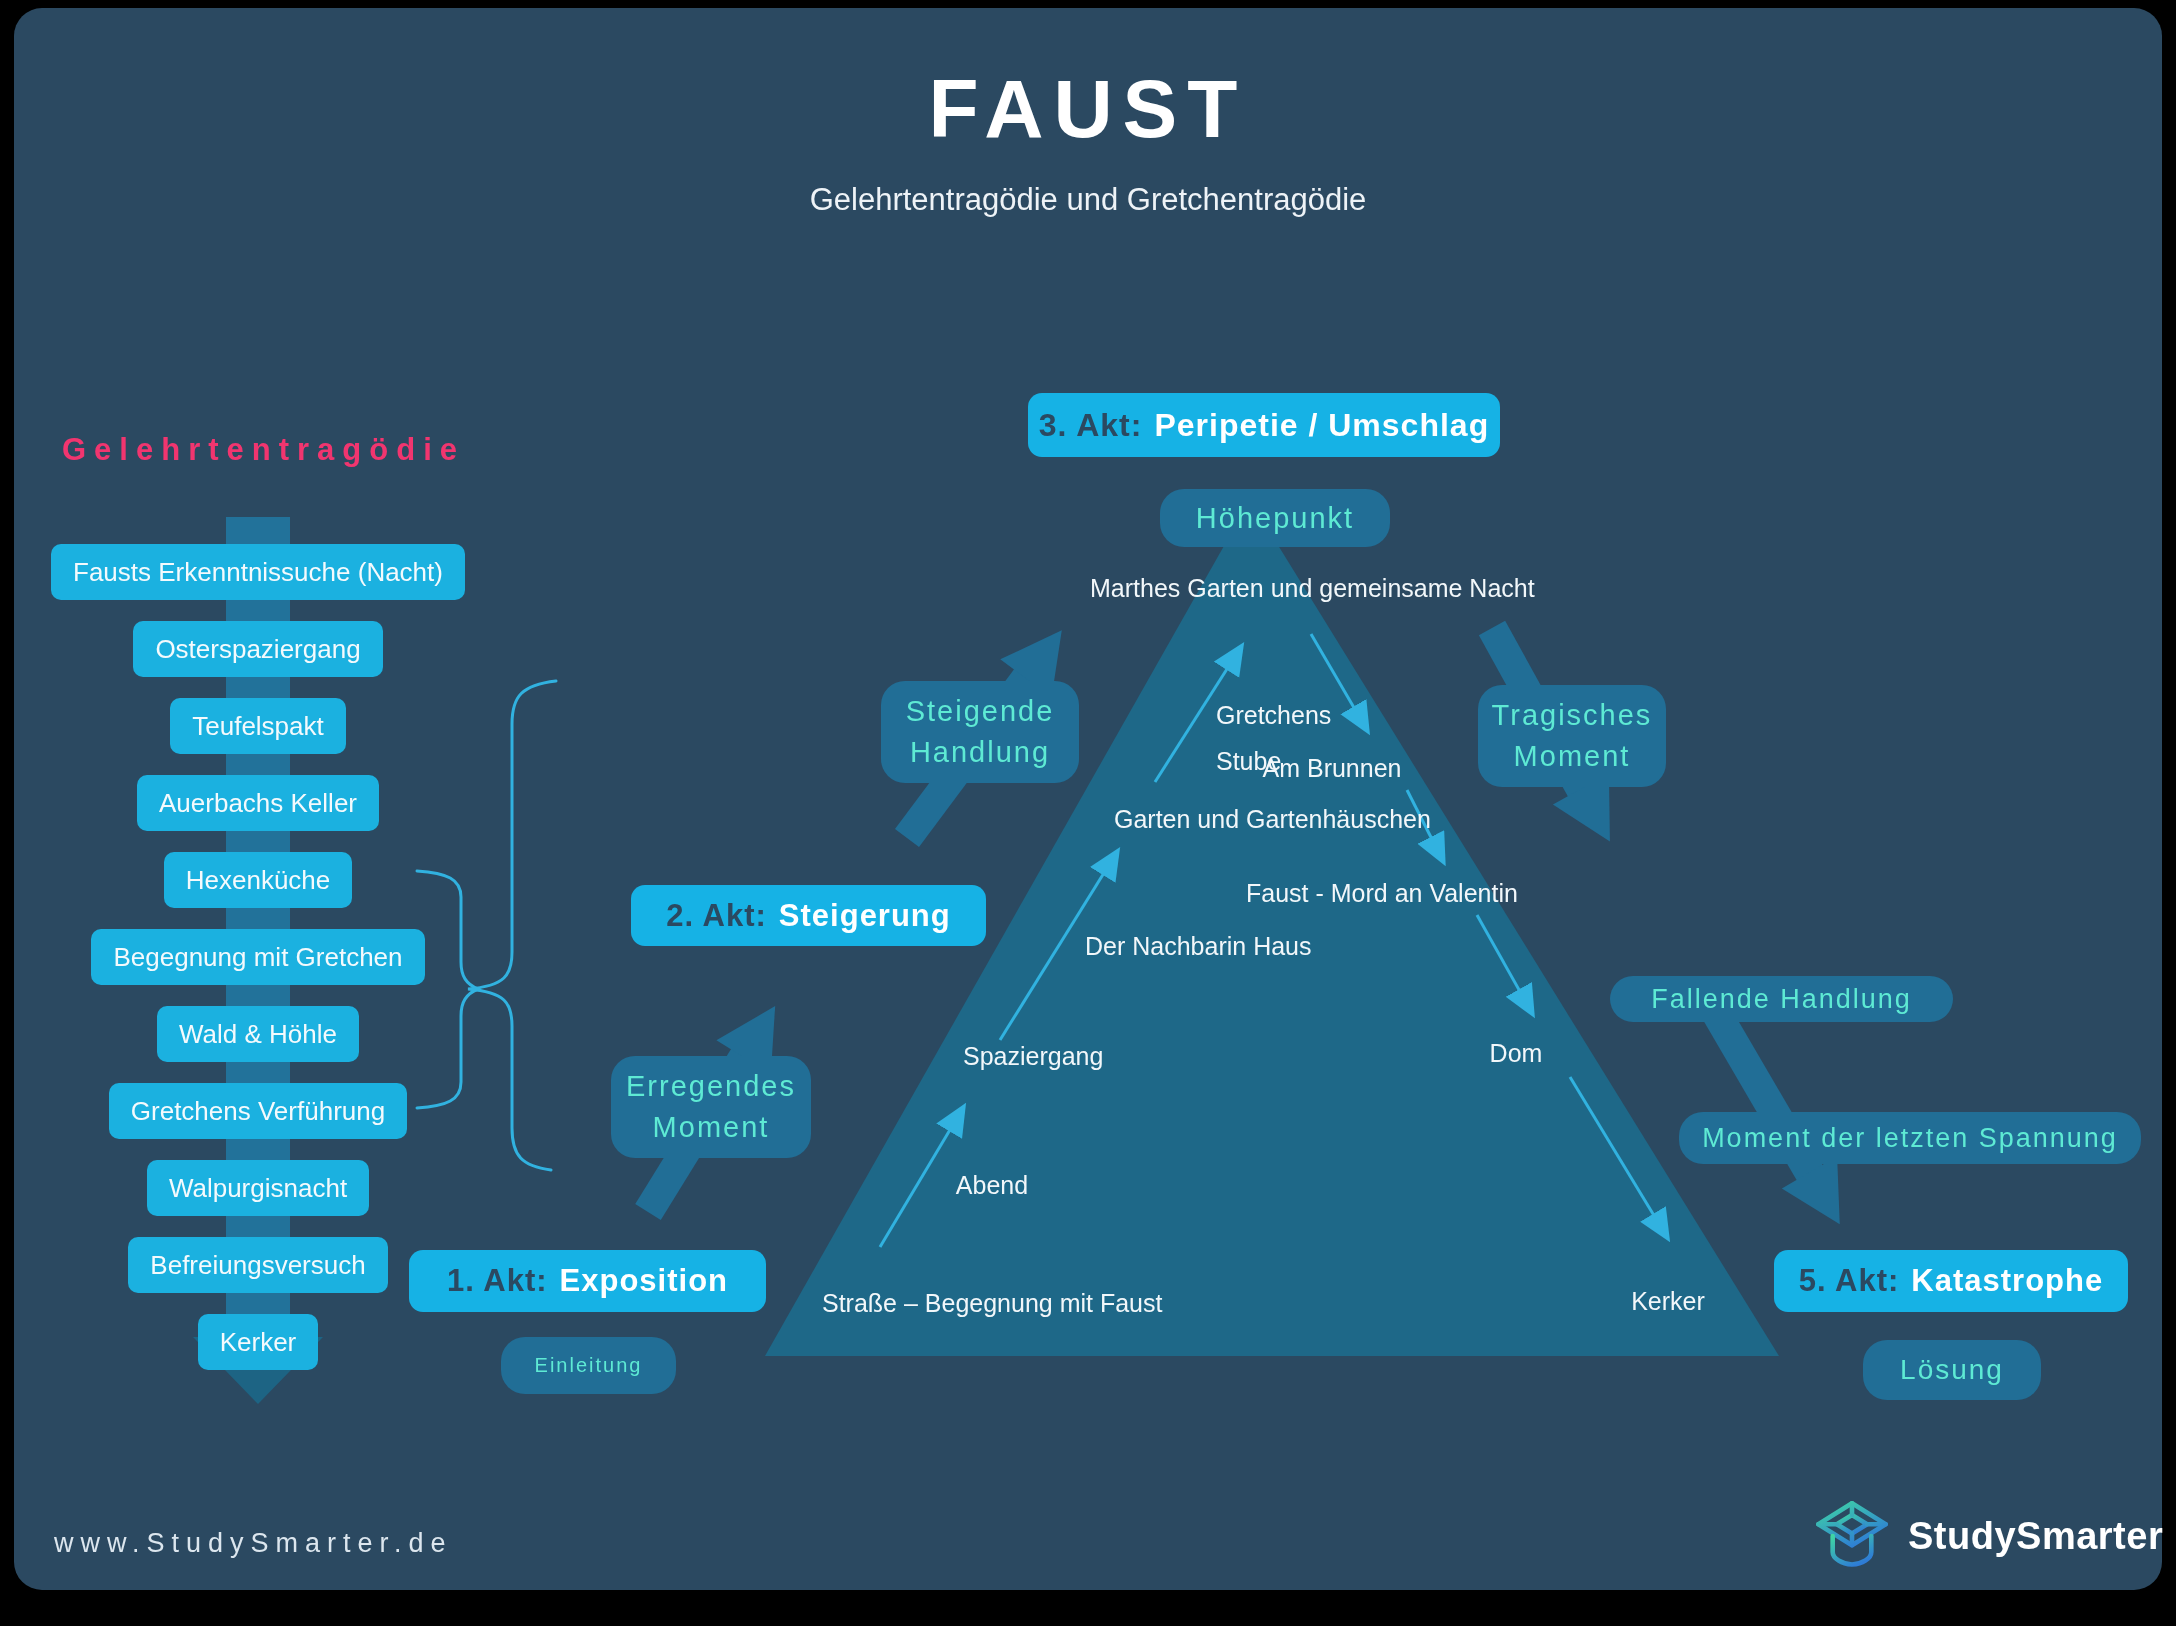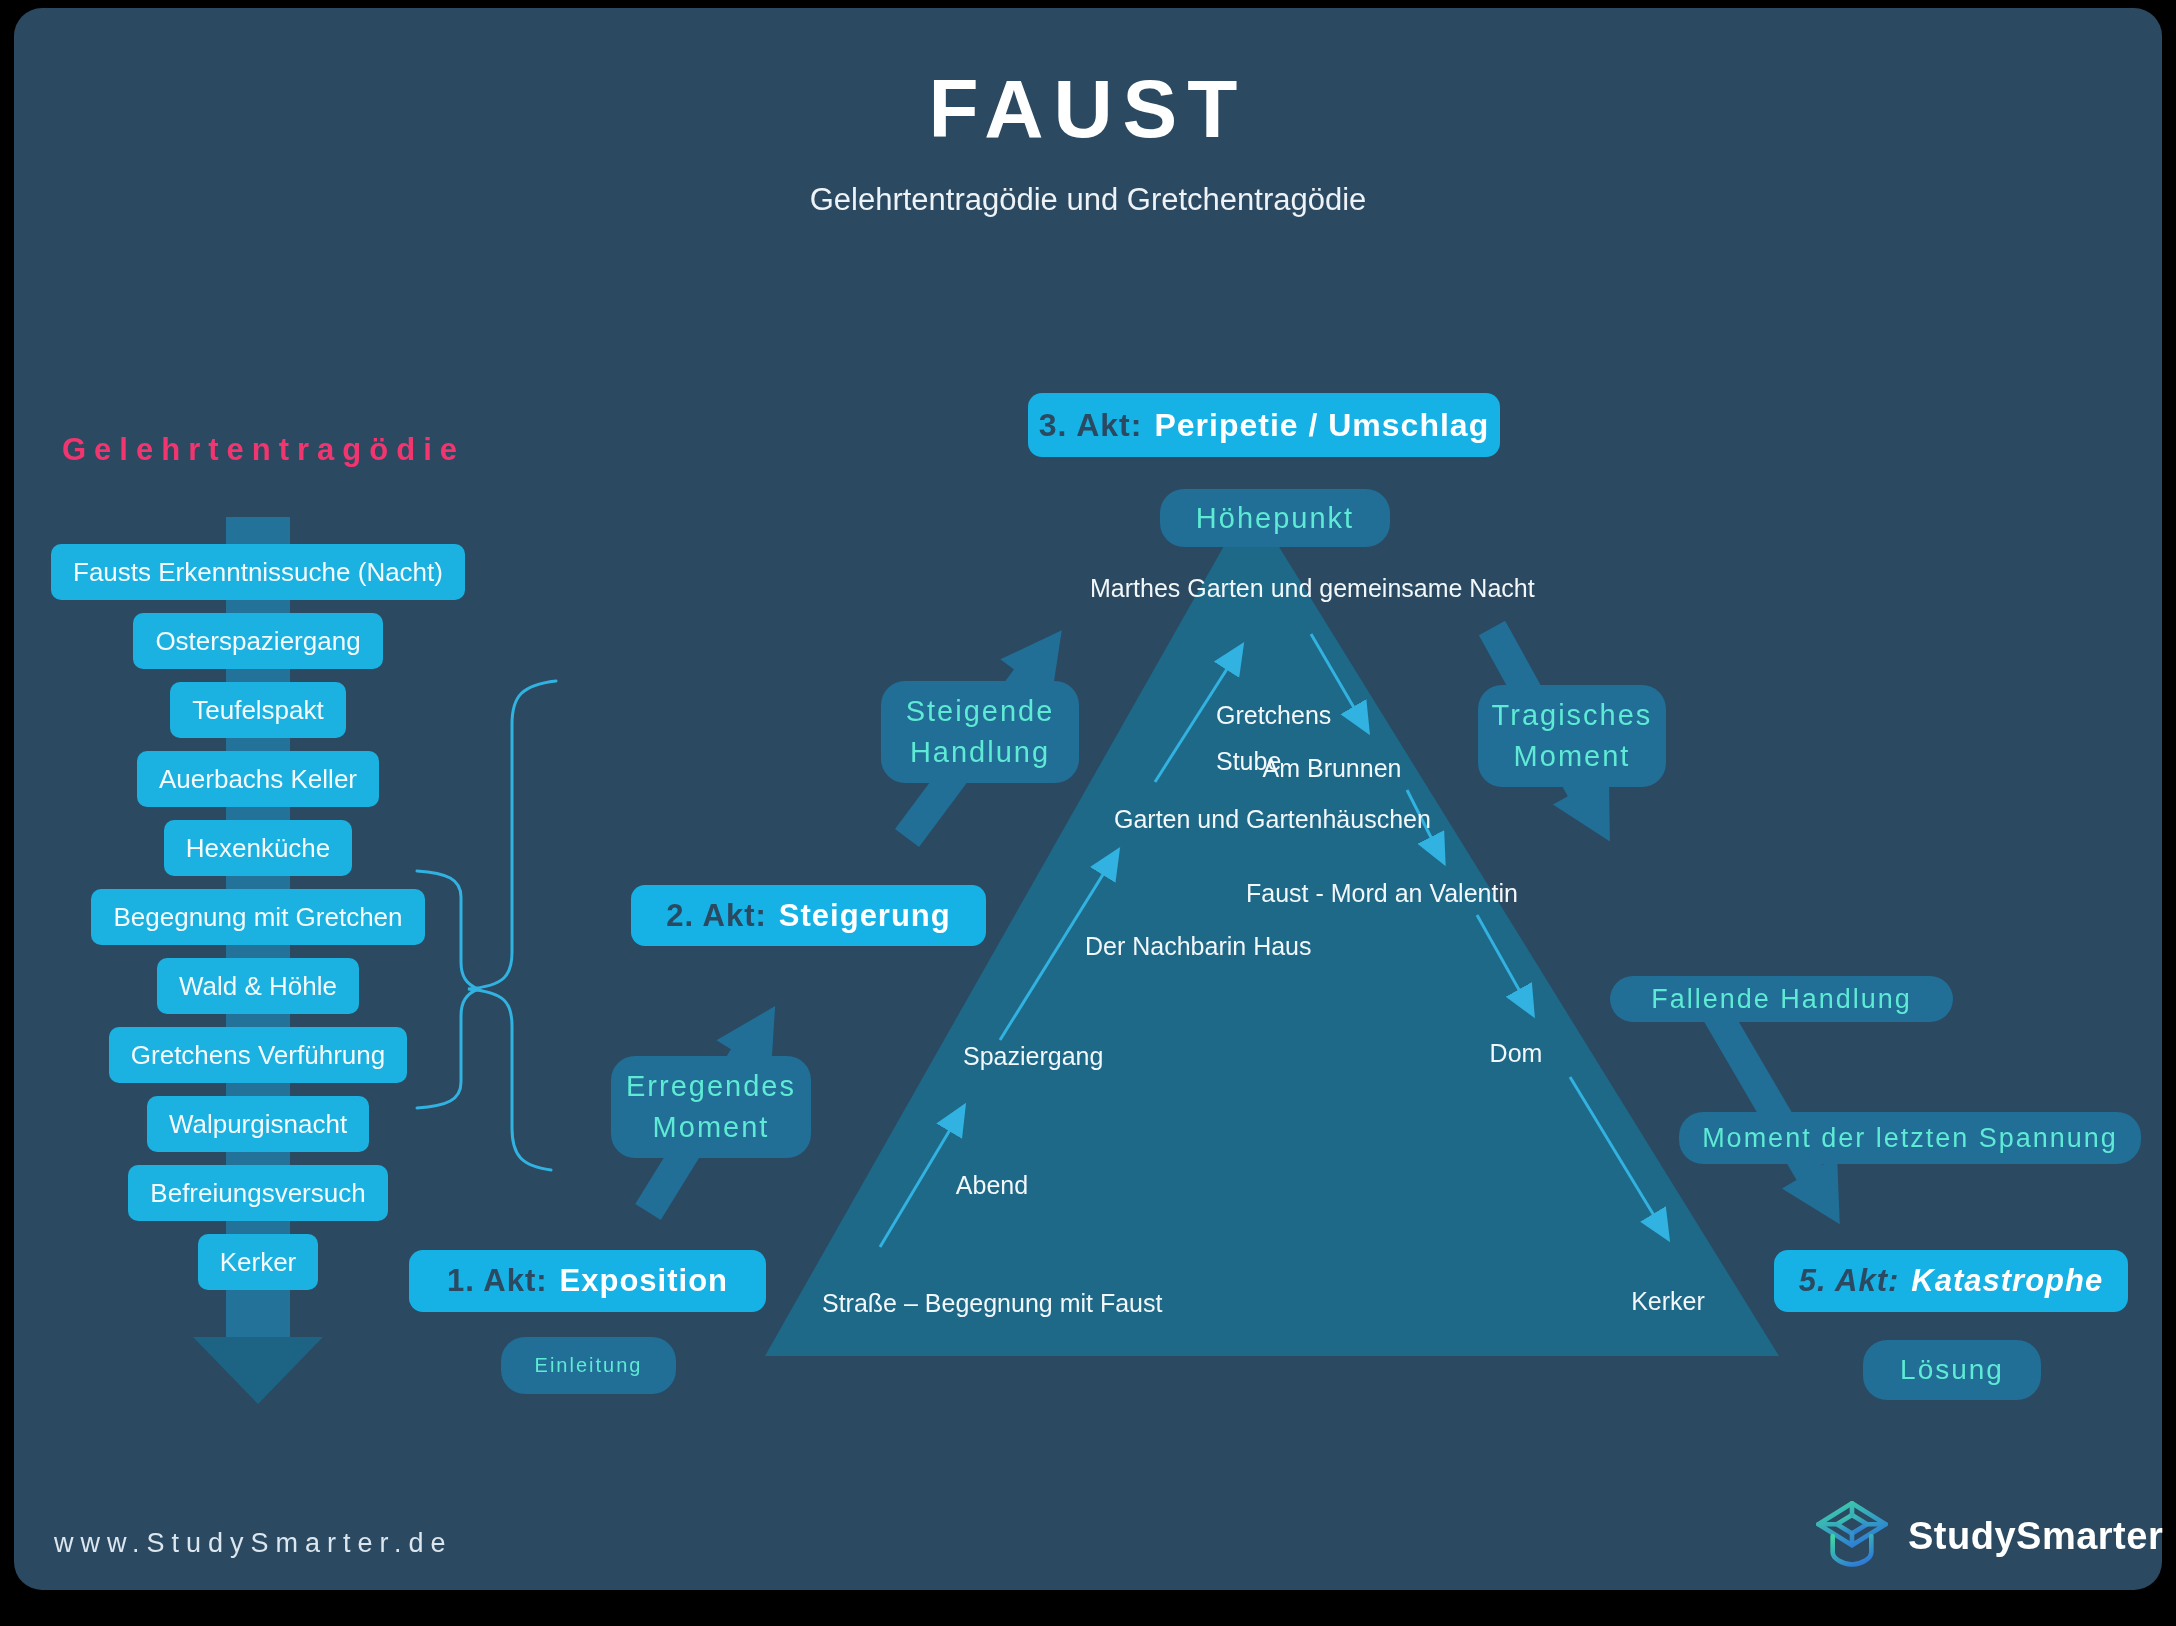--- a/index.html
+++ b/index.html
@@ -10,21 +10,21 @@
   .abs{position:absolute;}
   svg.shapes{position:absolute;left:0;top:0;}
 
   .page-title{left:0;top:62px;width:2176px;text-align:center;color:#fff;
               font-size:82px;font-weight:bold;letter-spacing:10px;}
   .page-subtitle{left:0;top:182px;width:2176px;text-align:center;color:#eef3f7;font-size:31px;}
 
   .pink-hdr{color:#f1356f;font-weight:bold;font-size:31px;letter-spacing:8px;}
 
   .scene-col{left:72px;top:544px;width:372px;display:flex;flex-direction:column;
-             align-items:center;gap:13px;}
+             align-items:center;gap:21px;}
   .scene-box{background:#1bb1e0;color:#f4fafd;font-size:26px;height:56px;
              display:flex;align-items:center;justify-content:center;
              padding:0 22px;border-radius:10px;white-space:nowrap;}
 
   .akt-box{background:#16b2e5;border-radius:14px;display:flex;align-items:center;
            justify-content:center;font-weight:bold;letter-spacing:1px;white-space:nowrap;}
   .akt-box .prefix{color:#2b4961;margin-right:12px;}
   .akt-box .name{color:#fff;}
 
   .muted-box{background:#216e96;border-radius:24px;color:#5eead4;text-align:center;
@@ -115,21 +115,21 @@
     <span class="name">Exposition</span>
   </div>
   <div class="abs akt-box" style="left:631px;top:885px;width:355px;height:61px;font-size:31px;">
     <span class="prefix">2. Akt:</span>
     <span class="name">Steigerung</span>
   </div>
   <div class="abs akt-box" style="left:1028px;top:393px;width:472px;height:64px;font-size:32px;">
     <span class="prefix">3. Akt:</span>
     <span class="name">Peripetie / Umschlag</span>
   </div>
-  <div class="abs akt-box" style="left:1774px;top:1250px;width:354px;height:62px;font-size:31px;font-style:italic;">
+  <div class="abs akt-box" style="left:1774px;top:1250px;width:354px;height:62px;font-size:31px;">
     <span class="prefix">5. Akt:</span>
     <span class="name">Katastrophe</span>
   </div>
 
   <div class="abs muted-box" style="left:1160px;top:489px;width:230px;height:58px;font-size:29px;">Höhepunkt</div>
   <div class="abs muted-box" style="left:881px;top:681px;width:198px;height:102px;font-size:29px;line-height:1.4;">Steigende Handlung</div>
   <div class="abs muted-box" style="left:611px;top:1056px;width:200px;height:102px;font-size:29px;line-height:1.4;">Erregendes Moment</div>
   <div class="abs muted-box" style="left:1478px;top:685px;width:188px;height:102px;font-size:29px;line-height:1.4;">Tragisches Moment</div>
   <div class="abs muted-box" style="left:1610px;top:976px;width:343px;height:46px;font-size:27px;">Fallende Handlung</div>
   <div class="abs muted-box" style="left:1679px;top:1112px;width:462px;height:52px;font-size:27px;">Moment der letzten Spannung</div>

